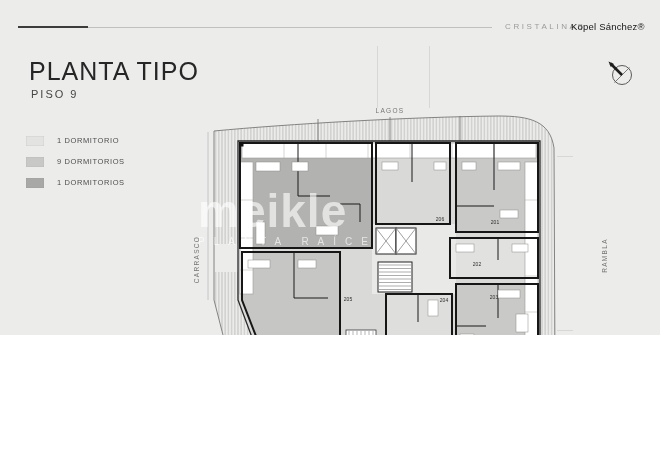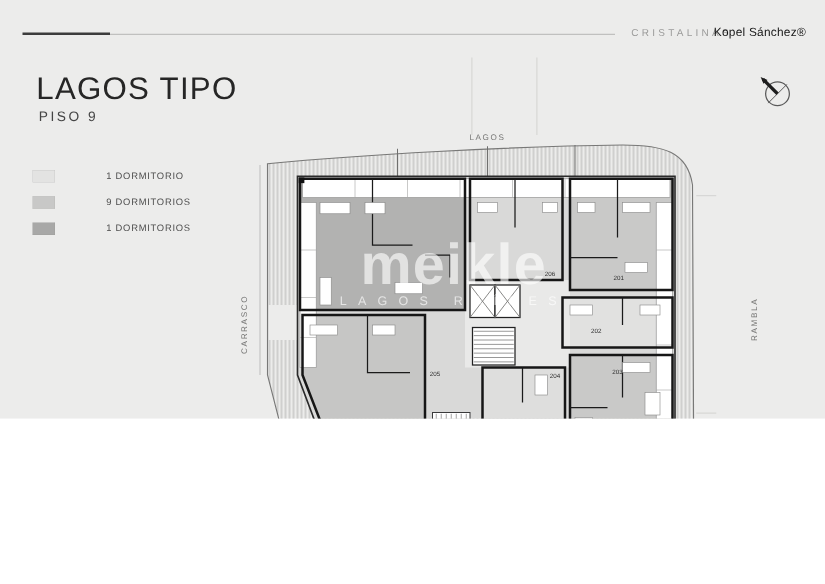--- a/index.html
+++ b/index.html
@@ -27,56 +27,56 @@
     font-size:25px;letter-spacing:1px;color:#262626;font-weight:500;
   }
   .title-sub{
     position:absolute;left:31px;top:88px;
     font-size:11px;letter-spacing:2px;color:#454545;font-weight:400;
   }
   
   .compass{position:absolute;left:598px;top:52px;}
   
   .legend{position:absolute;left:26px;top:135px;}
-  .legend-item{display:flex;align-items:center;height:11px;margin-bottom:10px;gap:28px;}
+  .legend-item{display:flex;align-items:center;height:11px;margin-bottom:10px;}
   .legend-item svg{display:block;}
   .legend-label{margin-left:13px;font-size:7.5px;letter-spacing:.6px;color:#4e4e4e;}
   
   .disclaimer{
     position:absolute;left:22px;top:378px;width:170px;
     font-size:6.4px;line-height:1.22;color:#8d8d8c;text-align:justify;
   }
   
   .plan-svg{position:absolute;left:198px;top:104px;}
   .street{position:absolute;font-size:6.5px;letter-spacing:1.3px;color:#757574;text-align:center;z-index:4;}
   .street-top{left:366px;top:107px;width:48px;}
   .street-bottom{left:358px;top:392px;width:84px;}
   .street-left{left:166px;top:256px;width:60px;transform:rotate(-90deg);}
   .street-right{left:574px;top:252px;width:60px;transform:rotate(-90deg);}
   .refline{position:absolute;background:#d7d7d6;z-index:0;}
   
   .watermark{
     position:absolute;left:198px;top:188px;width:330px;
-    text-align:center;z-index:3;pointer-events:none;
+    text-align:left;z-index:3;pointer-events:none;
   }
   .wm1{font-size:46px;font-weight:bold;letter-spacing:1px;color:rgba(255,255,255,.62);line-height:1;}
   .wm2{margin-top:2px;font-size:10px;letter-spacing:9px;color:rgba(255,255,255,.66);}
   .ulabel{font-size:5px;fill:#2e2e2e;}
 </style>
 </head>
 <body>
 
 <div class="page">
 
   <div class="rule-dark"></div>
   <div class="rule-light"></div>
   <div class="brand-secondary">CRISTALINAS</div>
   <div class="brand-primary">Kopel Sánchez®</div>
 
-  <div class="title-main">LAGOS TIPO</div>
+  <div class="title-main">PLANTA TIPO</div>
   <div class="title-sub">PISO 9</div>
 
   <div class="compass">
     <svg width="46" height="46" viewBox="0 0 46 46">
       <circle cx="24" cy="23" r="9.5" fill="none" stroke="#5a5a5a" stroke-width="1"></circle>
       <line x1="16.5" y1="30.5" x2="31.5" y2="15.5" stroke="#5a5a5a" stroke-width="0.8"></line>
       <line x1="24" y1="23" x2="12.5" y2="11.5" stroke="#1d1d1d" stroke-width="2.6"></line>
       <path d="M10.5 9.5 L16 12 L12.8 15 Z" fill="#1d1d1d"></path>
     </svg>
   </div>
@@ -255,21 +255,21 @@
       <text class="ulabel" x="279" y="162">202</text>
       <text class="ulabel" x="296" y="195">203</text>
       <text class="ulabel" x="246" y="198">204</text>
       <text class="ulabel" x="150" y="197">205</text>
       <text class="ulabel" x="242" y="117">206</text>
     </g>
   </svg>
 
   <div class="watermark">
     <div class="wm1">meikle</div>
-    <div class="wm2">LAGOS RAÍCES</div>
+    <div class="wm2">PLANTA RAÍCES</div>
   </div>
 
   <div class="street street-top">LAGOS</div>
   <div class="street street-bottom">MONTEVIDEO</div>
   <div class="street street-left">CARRASCO</div>
   <div class="street street-right">RAMBLA</div>
 
 </div>
 
 </body></html>

